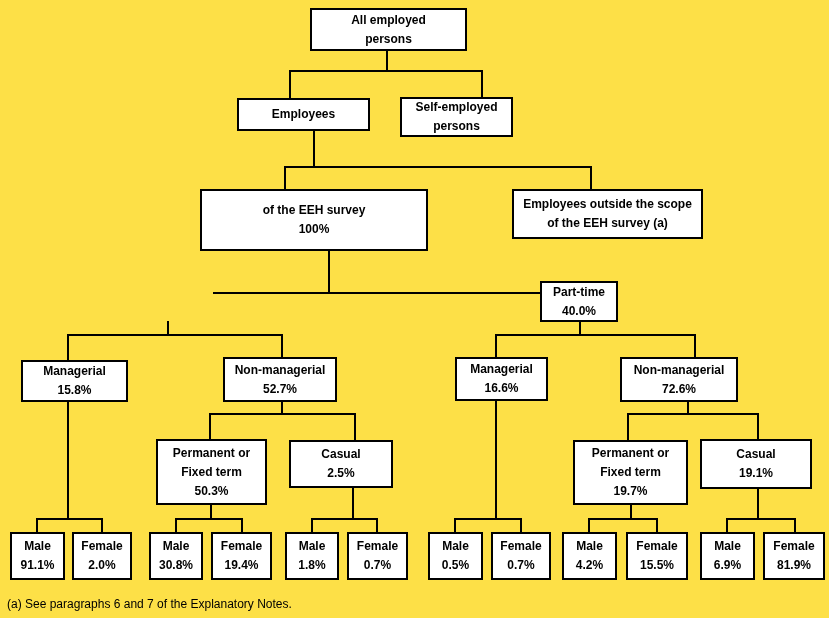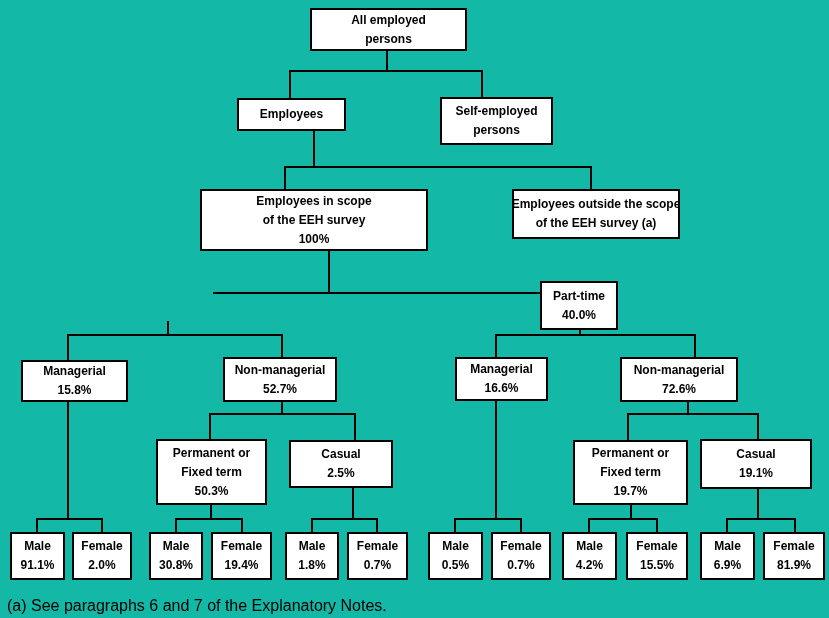--- a/index.html
+++ b/index.html
@@ -1,20 +1,20 @@
 <!DOCTYPE html>
 <html><head>
 <meta charset="utf-8">
 <style>
   html, body { margin: 0; padding: 0; background: #ffffff; }
   #canvas {
     position: relative;
     width: 829px;
     height: 618px;
-    background: #14b8a6;
+    background: #fde047;
     overflow: hidden;
     font-family: "Liberation Sans", sans-serif;
   }
   .box {
     position: absolute;
     box-sizing: border-box;
     border: 2px solid #000000;
     background: #ffffff;
     display: flex;
     flex-direction: column;
@@ -30,55 +30,54 @@
   .box span { white-space: nowrap; }
   .seg {
     position: absolute;
     background: #000000;
     z-index: 1;
   }
   .footnote {
     position: absolute;
     left: 7px;
     top: 597px;
-    font-size: 16px;
+    font-size: 12px;
     font-weight: 400;
     color: #000000;
     white-space: nowrap;
   }
 </style>
 </head>
 <body>
 
 <div id="canvas">
 
   <div class="box" style="left:310px;top:8px;width:157px;height:43px">
     <span>All employed</span>
     <span>persons</span>
   </div>
 
-  <div class="box" style="left:237px;top:98px;width:109px;height:33px">
+  <div class="box" style="left:237px;top:98px;width:133px;height:33px">
     <span>Employees</span>
   </div>
-  <div class="box" style="left:440px;top:97px;width:113px;height:48px">
+  <div class="box" style="left:400px;top:97px;width:113px;height:40px">
     <span>Self-employed</span>
     <span>persons</span>
   </div>
 
   <div class="box" style="left:200px;top:189px;width:228px;height:62px">
-    <span>Employees in scope</span>
     <span>of the EEH survey</span>
     <span>100%</span>
   </div>
-  <div class="box" style="left:512px;top:189px;width:168px;height:50px">
+  <div class="box" style="left:512px;top:189px;width:191px;height:50px">
     <span>Employees outside the scope</span>
     <span>of the EEH survey (a)</span>
   </div>
 
-  <div class="box" style="left:540px;top:281px;width:78px;height:49px">
+  <div class="box" style="left:540px;top:281px;width:78px;height:41px">
     <span>Part-time</span>
     <span>40.0%</span>
   </div>
 
   <div class="box" style="left:21px;top:360px;width:107px;height:42px">
     <span>Managerial</span>
     <span>15.8%</span>
   </div>
   <div class="box" style="left:223px;top:357px;width:114px;height:45px">
     <span>Non-managerial</span>

